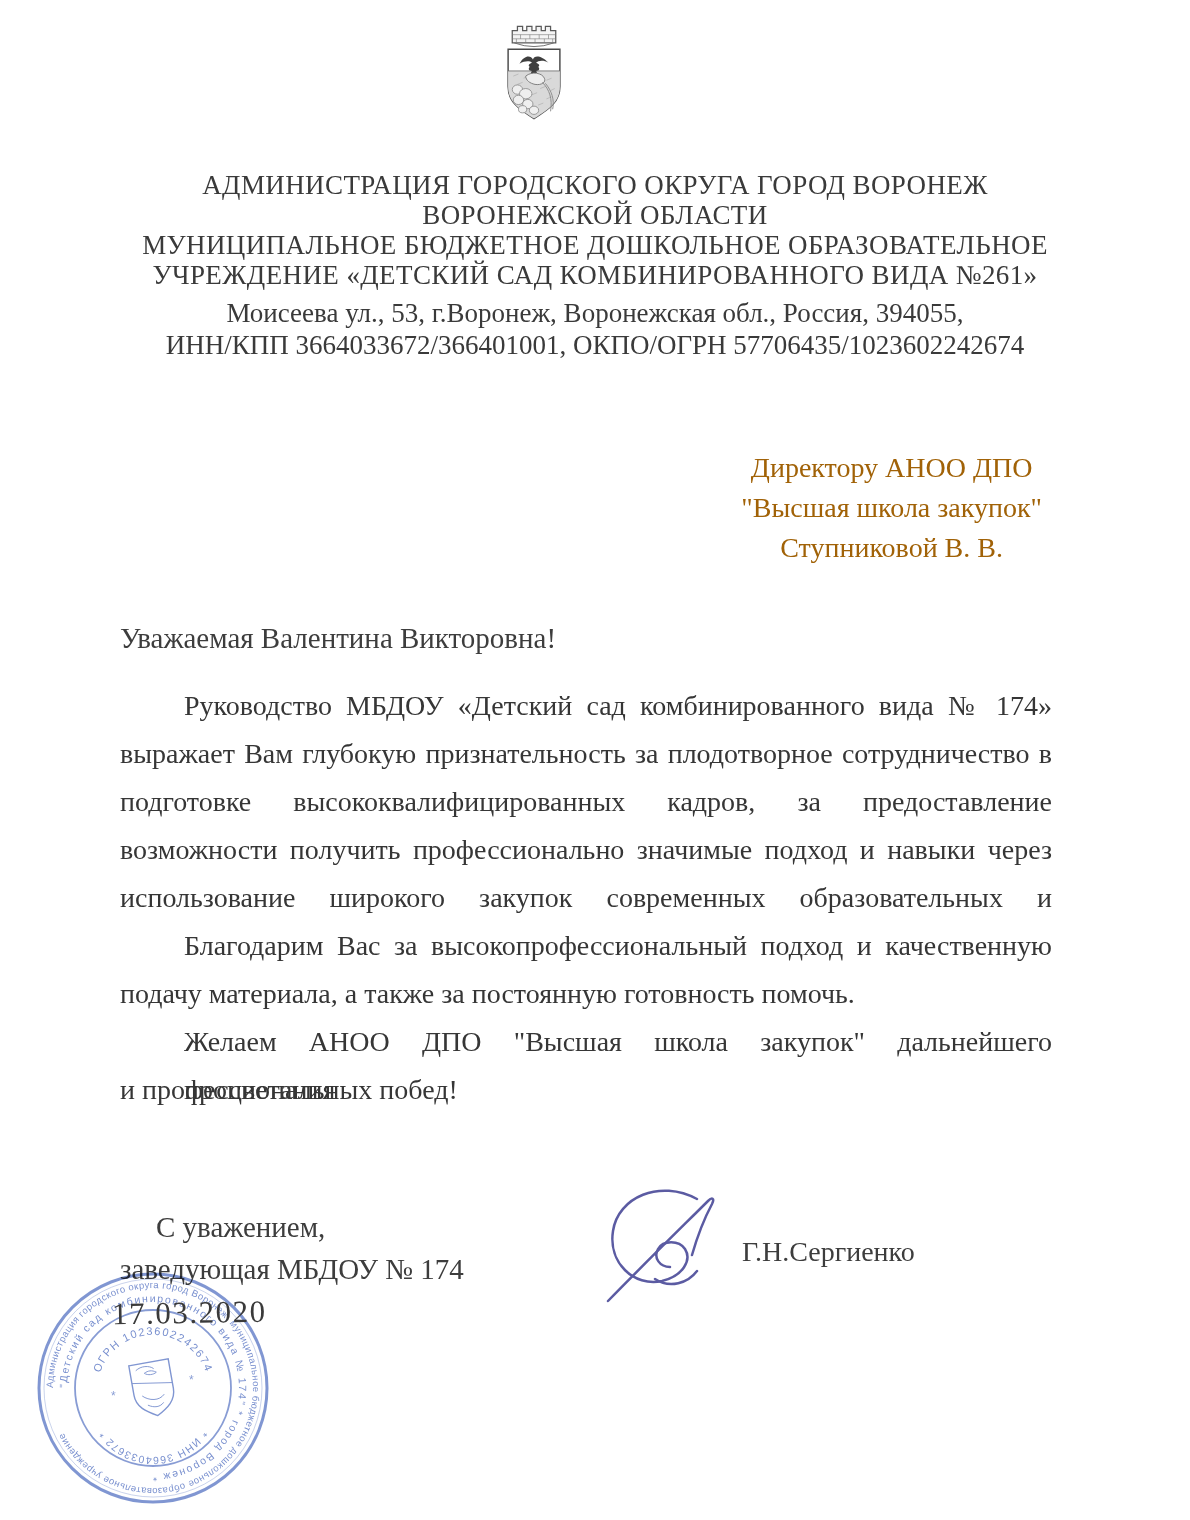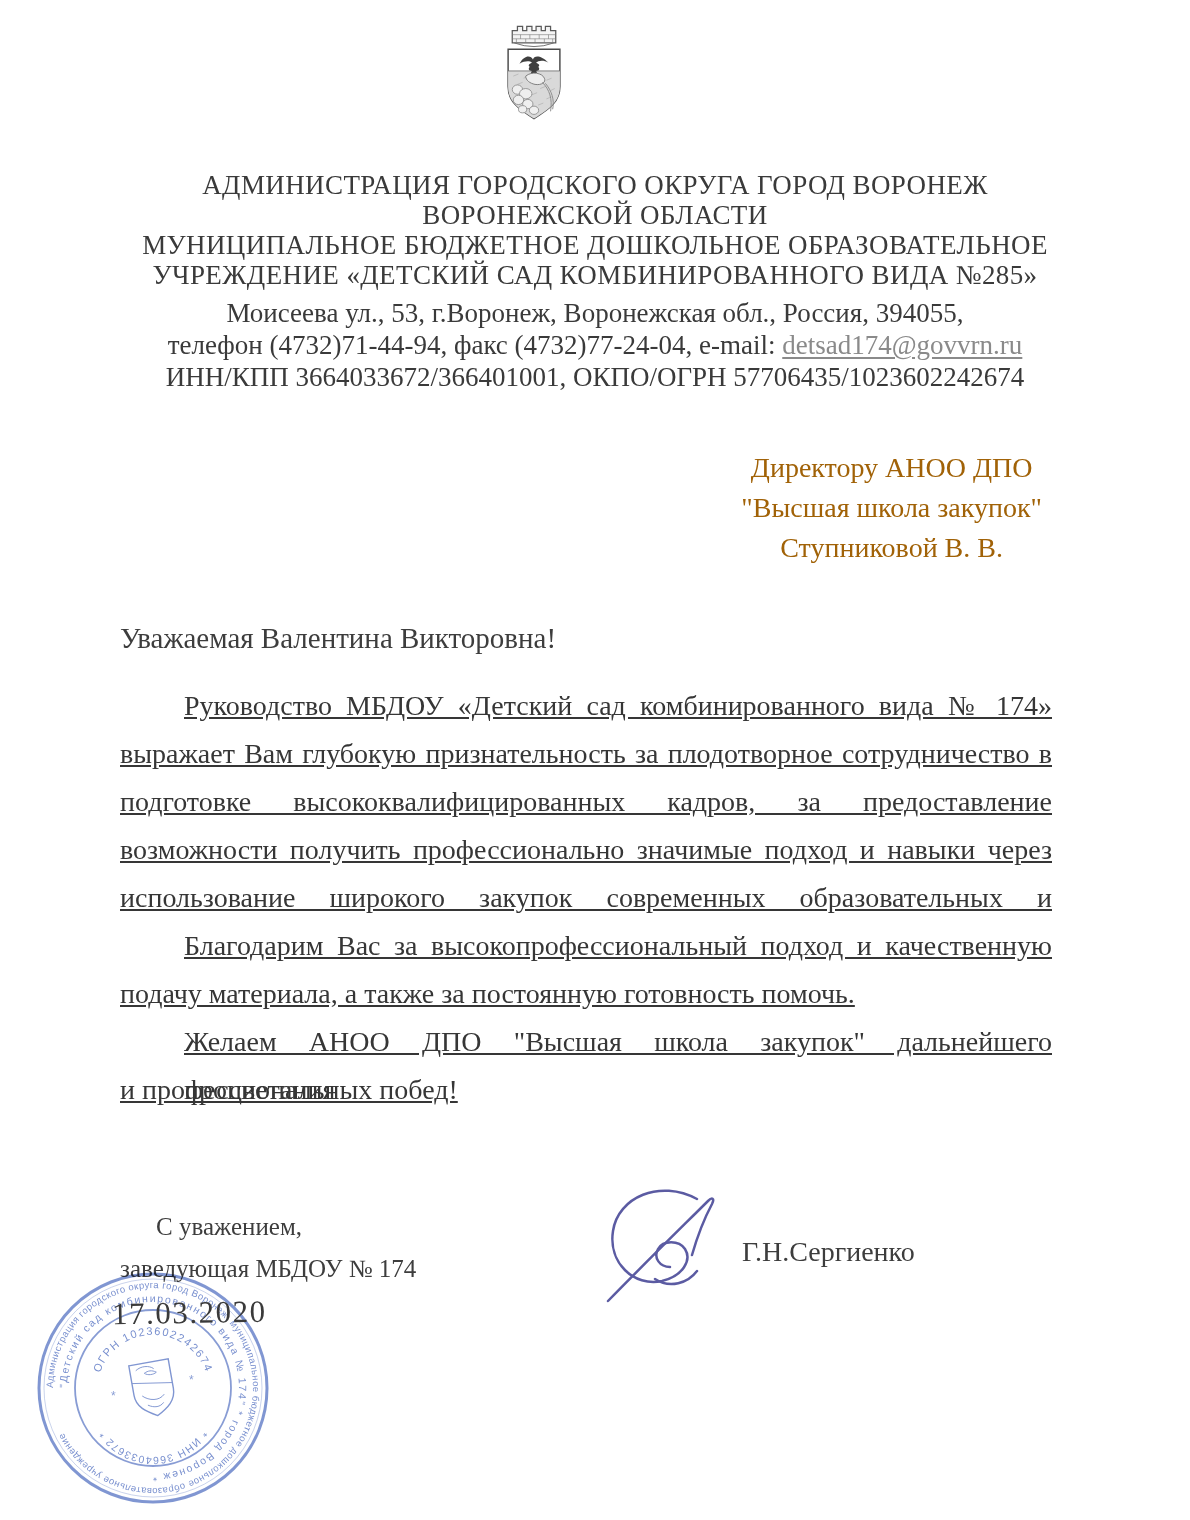--- a/index.html
+++ b/index.html
@@ -18,25 +18,25 @@
   .org-line{font-size:27px;line-height:30px;letter-spacing:.4px;white-space:nowrap;}
   .addr-block{margin-top:7px;}
   .addr-line{font-size:27px;line-height:32px;white-space:nowrap;}
   .email-link{color:#8a8a8a;text-decoration:underline;text-underline-offset:3px;cursor:pointer;}
   
   .recipient{position:absolute;top:448px;right:148px;text-align:center;font-size:28px;line-height:40px;color:#a16207;}
   
   .salutation{position:absolute;left:120px;right:138px;top:622px;font-size:29px;color:#3d3d3d;}
   
   .body-text{position:absolute;left:120px;right:138px;top:682px;font-size:28px;color:#363636;}
-  .bline{height:48px;line-height:48px;text-align:justify;text-align-last:justify;white-space:normal;text-decoration:underline;}
+  .bline{height:48px;line-height:48px;text-align:justify;text-align-last:justify;white-space:normal;}
   .bline.first{padding-left:64px;}
   .bline.last{text-align:left;text-align-last:left;}
   
-  .closing{position:absolute;left:120px;top:1206px;font-size:25px;line-height:42px;color:#3d3d3d;}
+  .closing{position:absolute;left:120px;top:1206px;font-size:29px;line-height:42px;color:#3d3d3d;}
   .closing .c1{padding-left:36px;}
   .signer-name{position:absolute;left:742px;top:1236px;font-size:28px;color:#3d3d3d;}
   .signature{position:absolute;left:600px;top:1183px;width:150px;height:125px;}
   .date-line{position:absolute;left:112px;top:1295px;font-size:31px;letter-spacing:1.5px;color:#3a3a3a;transform:rotate(-1deg);z-index:3;}
   
   .stamp{position:absolute;left:33px;top:1268px;width:240px;height:240px;mix-blend-mode:multiply;opacity:.88;z-index:2;}
   .stamp text{font-family:"Liberation Sans","DejaVu Sans",sans-serif;}
 </style>
 </head>
 <body>
@@ -67,24 +67,23 @@
     </g>
 
     <path d="M20,50 C26,45 36,47 38,52 C40,56 35,59 29,58 C24,57 20,54 20,50 Z" fill="#ededed" stroke="#7a7a7a" stroke-width=".9"></path>
     <path d="M36,56 C43,63 46,72 44,84 M39,57 C45,64 48,73 46,82" stroke="#8a8a8a" stroke-width=".9" fill="none"></path>
   </svg>
 
   <div class="letterhead">
     <div class="org-line">АДМИНИСТРАЦИЯ ГОРОДСКОГО ОКРУГА ГОРОД ВОРОНЕЖ</div>
     <div class="org-line">ВОРОНЕЖСКОЙ ОБЛАСТИ</div>
     <div class="org-line">МУНИЦИПАЛЬНОЕ БЮДЖЕТНОЕ ДОШКОЛЬНОЕ ОБРАЗОВАТЕЛЬНОЕ</div>
-    <div class="org-line">УЧРЕЖДЕНИЕ «ДЕТСКИЙ САД КОМБИНИРОВАННОГО ВИДА №285»</div>
+    <div class="org-line">УЧРЕЖДЕНИЕ «ДЕТСКИЙ САД КОМБИНИРОВАННОГО ВИДА №261»</div>
     <div class="addr-block">
       <div class="addr-line">Моисеева ул., 53, г.Воронеж, Воронежская обл., Россия, 394055,</div>
-      <div class="addr-line"><span>телефон (4732)71-44-94, факс (4732)77-24-04, e-mail: </span><span class="email-link">detsad174@govvrn.ru</span></div>
       <div class="addr-line">ИНН/КПП 3664033672/366401001, ОКПО/ОГРН 57706435/1023602242674</div>
     </div>
   </div>
 
   <div class="recipient">
     <div>Директору АНОО ДПО</div>
     <div>"Высшая школа закупок"</div>
     <div>Ступниковой В. В.</div>
   </div>
 

